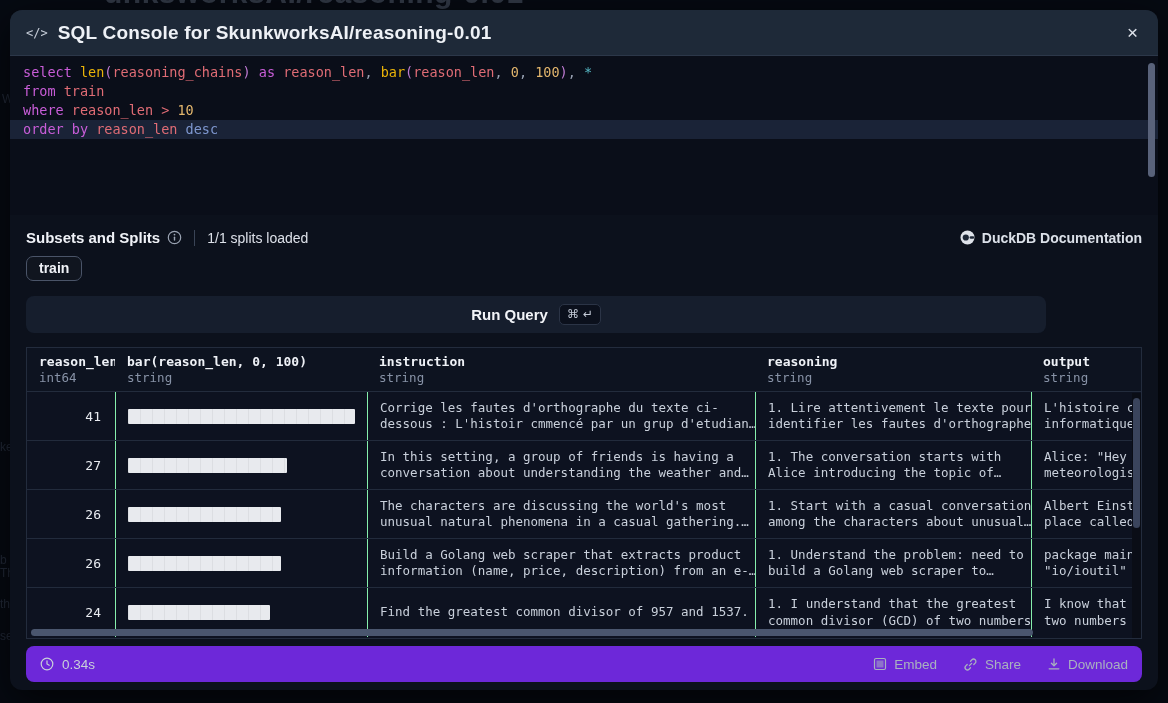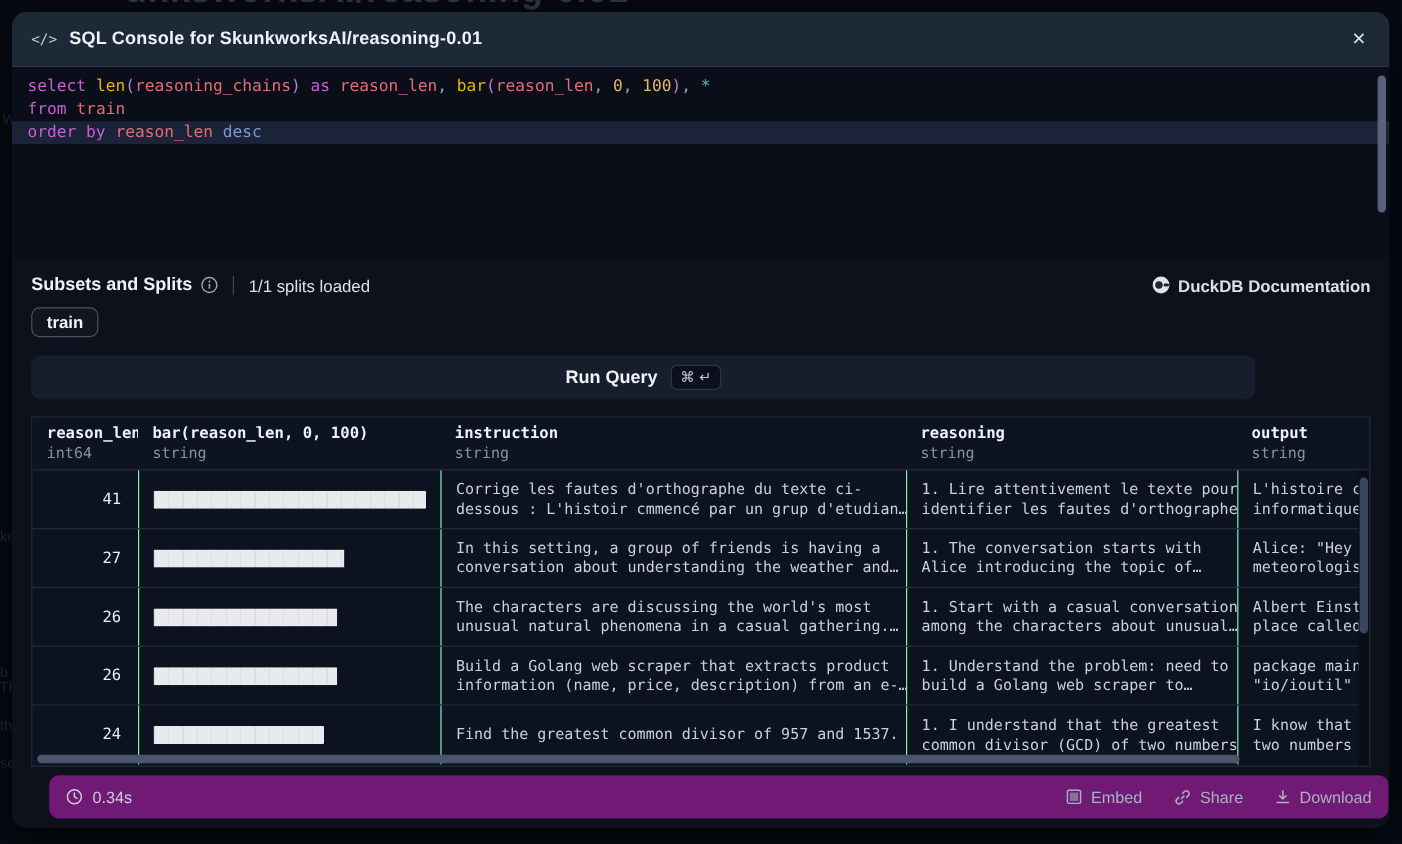--- a/index.html
+++ b/index.html
@@ -14,21 +14,21 @@
   .f3{ top:566px; left:0; } .f4{ top:597px; left:0; } .f5{ top:629px; left:0; }
 
   
   .modal { position:absolute; left:10px; top:10px; width:1148px; height:680px;
            background:#0c111c; border-radius:12px; box-shadow:0 12px 40px rgba(0,0,0,.7);
            overflow:hidden; }
 
   .mheader { height:46px; background:#1e2938; border-bottom:1px solid #2c3activ749;
              border-bottom:1px solid #2c3749; display:flex; align-items:center; padding:0 16px; gap:10px; }
   .code-glyph { font-family:"DejaVu Sans Mono",monospace; font-size:12px; color:#c6cdd8; }
-  .mtitle { font-size:15px; font-weight:700; color:#eef1f6; letter-spacing:.2px; flex:1; }
+  .mtitle { font-size:19px; font-weight:700; color:#eef1f6; letter-spacing:.2px; flex:1; }
   .close-btn { background:none; border:none; color:#dde1e9; font-size:19px; line-height:1;
                cursor:pointer; padding:2px 4px; }
 
   
   .editor { position:relative; height:159px; background:#0a0e19; padding-top:7px;
             font-family:"DejaVu Sans Mono",monospace; font-size:13.5px; }
   .line { height:19px; line-height:19px; padding-left:13px; white-space:pre; color:#aab2c1; }
   .line.active { background:#1a2337; }
   .tk-kw{ color:#c95dd8; } .tk-fn{ color:#eab308; } .tk-id{ color:#e06c75; }
   .tk-pu{ color:#bf7bd3; } .tk-pl{ color:#99a2b3; } .tk-nu{ color:#e3b66d; }
@@ -75,21 +75,21 @@
   .c-bar .bar { height:15px; background:#e8eaee; border-radius:1px;
                 background-image:repeating-linear-gradient(90deg, rgba(0,0,0,.05) 0 1px, transparent 1px 12px); }
   .c-text { font-size:12.5px; line-height:16.5px; color:#c9d0db; white-space:pre; }
   .tv-track { position:absolute; top:45px; right:0; width:9px; bottom:0; background:#0a0d16; }
   .tv-thumb { position:absolute; top:50px; right:1px; width:7px; height:130px;
               background:#3a445c; border-radius:4px; }
   .th-thumb { position:absolute; bottom:2px; left:4px; height:7px; width:1002px;
               background:#4a566e; border-radius:4px; }
 
   
-  .mfooter { margin:7px 31px 0; width:1116px; height:36px; background:#701a75; border-radius:8px;
+  .mfooter { margin:7px 16px 0; width:1116px; height:36px; background:#6d28d9; border-radius:8px;
              display:flex; align-items:center; padding:0 14px; }
   .duration { display:flex; align-items:center; gap:8px; font-size:13.5px; color:#c9cfd9; }
   .f-actions { margin-left:auto; display:flex; align-items:center; gap:26px; }
   .f-act { display:flex; align-items:center; gap:7px; background:none; border:none;
            font-size:13.5px; color:#a9b1bf; cursor:pointer; font-family:"Liberation Sans",sans-serif; }
   svg { display:block; }
 </style>
 </head>
 <body>
 
@@ -105,20 +105,21 @@
 
   <div class="mheader">
     <span class="code-glyph">&lt;/&gt;</span>
     <div class="mtitle">SQL Console for SkunkworksAI/reasoning-0.01</div>
     <button class="close-btn">×</button>
   </div>
 
   <div class="editor" id="editor">
     <div class="line"><span class="tk-kw">select </span><span class="tk-fn">len</span><span class="tk-pu">(</span><span class="tk-id">reasoning_chains</span><span class="tk-pu">)</span><span class="tk-kw"> as </span><span class="tk-id">reason_len</span><span class="tk-pl">, </span><span class="tk-fn">bar</span><span class="tk-pu">(</span><span class="tk-id">reason_len</span><span class="tk-pl">, </span><span class="tk-nu">0</span><span class="tk-pl">, </span><span class="tk-nu">100</span><span class="tk-pu">)</span><span class="tk-pl">, </span><span class="tk-st">*</span></div>
       <div class="line"><span class="tk-kw">from </span><span class="tk-id">train</span></div>
+      <div class="line"><span class="tk-kw">where </span><span class="tk-id">reason_len</span><span class="tk-op"> &gt; </span><span class="tk-nu">10</span></div>
       <div class="line active"><span class="tk-kw">order by </span><span class="tk-id">reason_len</span><span class="tk-de"> desc</span></div>
       <div class="ed-scroll"></div>
   </div>
 
   <div class="subsets-row">
     <span class="subsets-label">Subsets and Splits</span>
     <span class="info-icn">
       <svg width="15" height="15" viewBox="0 0 15 15">
           <circle cx="7.5" cy="7.5" r="6.2" fill="none" stroke="#9aa3b2" stroke-width="1.2"></circle>
           <circle cx="7.5" cy="4.6" r="0.9" fill="#9aa3b2"></circle>

